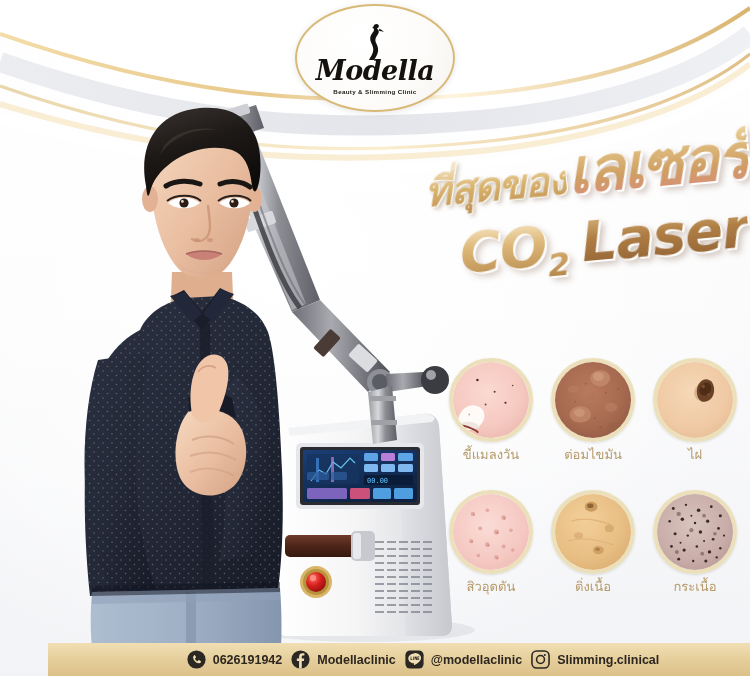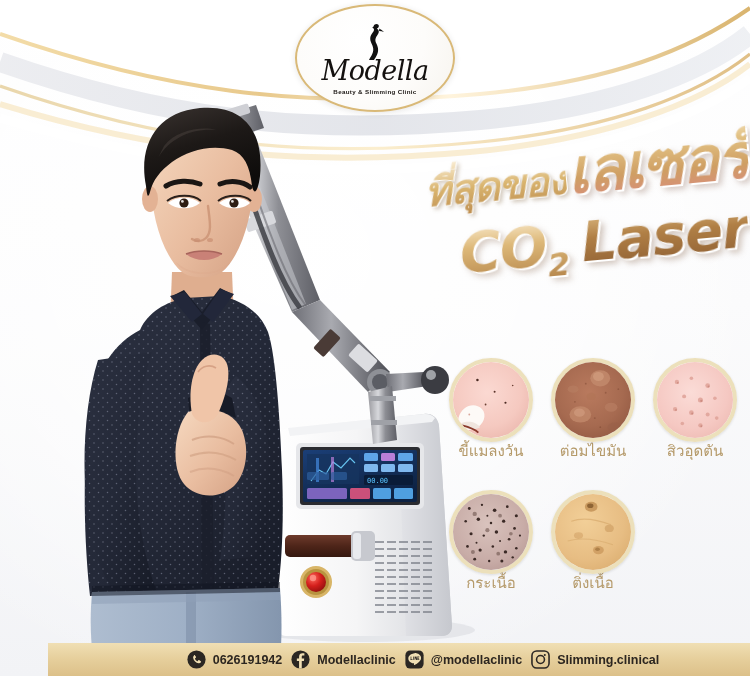--- a/index.html
+++ b/index.html
@@ -44,21 +44,21 @@
     border-radius:50%;
     background:radial-gradient(circle at 40% 30%, #ffffff 0%, #fdfcfa 55%, #f6f3ed 100%);
     border:2px solid #d9b978;
     box-shadow:0 1px 6px rgba(0,0,0,0.10);
     display:flex; flex-direction:column; align-items:center; justify-content:center;
     overflow:hidden;
   }
   .logo-figure { width:26px; height:40px; margin-bottom:-4px; }
   .logo-word {
     font-family:"DejaVu Serif","Liberation Serif",serif;
-    font-style:italic; font-weight:400;
+    font-style:italic; font-weight:700;
     font-size:27px; color:#14110f; letter-spacing:-0.5px;
     line-height:1; margin-top:-1px;text-align:center;
   }
   .logo-sub {
     font-size:6.2px; font-weight:700; color:#1b1714;
     letter-spacing:0.35px; margin-top:4px;
     font-family:"Liberation Sans",sans-serif;
   }
 
   
@@ -135,22 +135,23 @@
     column-gap:6px; row-gap:4px;
   }
   .cond-cell { display:flex; flex-direction:column; align-items:center; }
   .cond-circle {
     width:84px; height:84px; border-radius:50%;
     border:4px solid #ece0bb;
     box-shadow:0 1px 3px rgba(0,0,0,0.12);
     overflow:hidden; position:relative;
   }
   .cond-label {
+    margin-top:5px;
     font-family:"DejaVu Sans","Liberation Sans",sans-serif;
-    font-size:15px; font-weight:400; color:#b59a6a;
+    font-size:13px; font-weight:400; color:#b59a6a;
     white-space:nowrap; line-height:1.2;
   }
 
   
   .footer {
     position:absolute; left:0; bottom:0; width:750px; height:33px;
     background:linear-gradient(180deg,#f0dfb4 0%,#e6cf9c 48%,#dcc089 100%);
     display:flex; align-items:center; justify-content:center;
     gap:9px;
     margin-left:48px;
@@ -556,20 +557,40 @@
               <circle cx="44" cy="62" r="1"></circle>
               <circle cx="22" cy="44" r="1"></circle>
               <circle cx="70" cy="30" r="1"></circle>
               <circle cx="50" cy="72" r="1"></circle>
           </g>
         </svg>
       </div>
       <div class="cond-label">ต่อมไขมัน</div>
     </div>
 
+    <div class="cond-cell">
+      <div class="cond-circle">
+        <svg width="100%" height="100%" viewBox="0 0 84 84">
+          <defs>
+              <radialGradient id="s3" cx="0.45" cy="0.4" r="0.8">
+            <stop offset="0" stop-color="#f6d8b8"></stop>
+                <stop offset="0.6" stop-color="#efc9a3"></stop>
+                <stop offset="1" stop-color="#e0b58d"></stop>
+              </radialGradient>
+            </defs>
+          <rect width="84" height="84" fill="url(#s3)"></rect>
+          <ellipse cx="52" cy="34" rx="11" ry="10" fill="#a9714a" opacity="0.35"></ellipse>
+          <path d="M44 32 C44 24 50 19 54 19 C60 19 64 25 63 33 C62 40 57 44 52 44 C47 44 44 39 44 32 Z" fill="#6b4226"></path>
+          <path d="M47 30 C48 25 52 22 56 23 C60 24 61 29 59 33 C57 37 52 38 49 36 C47 34.5 46.5 32 47 30 Z" fill="#4e2c15"></path>
+          <circle cx="51" cy="27" r="2" fill="#8a5c38" opacity="0.7"></circle>
+          <circle cx="57" cy="36" r="1.6" fill="#8a5c38" opacity="0.5"></circle>
+        </svg>
+      </div>
+      <div class="cond-label">ไฝ</div>
+    </div>
 
     <div class="cond-cell">
       <div class="cond-circle">
         <svg width="100%" height="100%" viewBox="0 0 84 84">
           <defs>
               <radialGradient id="s4" cx="0.45" cy="0.4" r="0.8">
             <stop offset="0" stop-color="#fbdcd7"></stop>
                 <stop offset="0.6" stop-color="#f5c8c2"></stop>
                 <stop offset="1" stop-color="#e9b3ab"></stop>
               </radialGradient>
@@ -593,20 +614,44 @@
             <circle cx="23" cy="23" r="1"></circle>
               <circle cx="57" cy="27" r="1.1"></circle>
               <circle cx="49" cy="43" r="1.2"></circle>
             <circle cx="39" cy="57" r="1.1"></circle>
               <circle cx="21" cy="53" r="1"></circle>
               <circle cx="49" cy="71" r="1"></circle>
           </g>
         </svg>
       </div>
       <div class="cond-label">สิวอุดตัน</div>
+    </div>
+
+    <div class="cond-cell">
+      <div class="cond-circle">
+        <svg width="100%" height="100%" viewBox="0 0 84 84">
+          <defs>
+              <radialGradient id="s5" cx="0.4" cy="0.35" r="0.85">
+            <stop offset="0" stop-color="#f2cf98"></stop>
+                <stop offset="0.6" stop-color="#e7bd83"></stop>
+                <stop offset="1" stop-color="#d7a869"></stop>
+              </radialGradient>
+            </defs>
+          <rect width="84" height="84" fill="url(#s5)"></rect>
+          <ellipse cx="40" cy="14" rx="7" ry="5.5" fill="#c08f52" opacity="0.8"></ellipse>
+          <ellipse cx="39" cy="13" rx="3.5" ry="2.6" fill="#8e6434"></ellipse>
+          <ellipse cx="48" cy="62" rx="6" ry="4.5" fill="#c9975b" opacity="0.75"></ellipse>
+          <ellipse cx="47" cy="61" rx="2.6" ry="2" fill="#a57841" opacity="0.8"></ellipse>
+          <ellipse cx="60" cy="38" rx="5" ry="4" fill="#c9975b" opacity="0.55"></ellipse>
+          <ellipse cx="26" cy="46" rx="5" ry="3.6" fill="#c9975b" opacity="0.45"></ellipse>
+          <path d="M18 30 C30 26 46 28 62 34" stroke="#d3a567" stroke-width="1.2" fill="none" opacity="0.6"></path>
+          <path d="M14 52 C28 48 46 50 64 56" stroke="#d3a567" stroke-width="1.2" fill="none" opacity="0.5"></path>
+        </svg>
+      </div>
+      <div class="cond-label">ติ่งเนื้อ</div>
     </div>
 
     <div class="cond-cell">
       <div class="cond-circle">
         <svg width="100%" height="100%" viewBox="0 0 84 84">
           <defs>
               <radialGradient id="s6" cx="0.45" cy="0.4" r="0.8">
             <stop offset="0" stop-color="#d9c3bd"></stop>
                 <stop offset="0.6" stop-color="#c8aca7"></stop>
                 <stop offset="1" stop-color="#b1918d"></stop>
@@ -647,44 +692,20 @@
               <circle cx="52" cy="24" r="2.1"></circle>
               <circle cx="38" cy="40" r="2.3"></circle>
             <circle cx="64" cy="44" r="2"></circle>
               <circle cx="22" cy="64" r="2.2"></circle>
               <circle cx="50" cy="66" r="2.1"></circle>
           </g>
         </svg>
       </div>
       <div class="cond-label">กระเนื้อ</div>
     </div>
-
-    <div class="cond-cell">
-      <div class="cond-circle">
-        <svg width="100%" height="100%" viewBox="0 0 84 84">
-          <defs>
-              <radialGradient id="s5" cx="0.4" cy="0.35" r="0.85">
-            <stop offset="0" stop-color="#f2cf98"></stop>
-                <stop offset="0.6" stop-color="#e7bd83"></stop>
-                <stop offset="1" stop-color="#d7a869"></stop>
-              </radialGradient>
-            </defs>
-          <rect width="84" height="84" fill="url(#s5)"></rect>
-          <ellipse cx="40" cy="14" rx="7" ry="5.5" fill="#c08f52" opacity="0.8"></ellipse>
-          <ellipse cx="39" cy="13" rx="3.5" ry="2.6" fill="#8e6434"></ellipse>
-          <ellipse cx="48" cy="62" rx="6" ry="4.5" fill="#c9975b" opacity="0.75"></ellipse>
-          <ellipse cx="47" cy="61" rx="2.6" ry="2" fill="#a57841" opacity="0.8"></ellipse>
-          <ellipse cx="60" cy="38" rx="5" ry="4" fill="#c9975b" opacity="0.55"></ellipse>
-          <ellipse cx="26" cy="46" rx="5" ry="3.6" fill="#c9975b" opacity="0.45"></ellipse>
-          <path d="M18 30 C30 26 46 28 62 34" stroke="#d3a567" stroke-width="1.2" fill="none" opacity="0.6"></path>
-          <path d="M14 52 C28 48 46 50 64 56" stroke="#d3a567" stroke-width="1.2" fill="none" opacity="0.5"></path>
-        </svg>
-      </div>
-      <div class="cond-label">ติ่งเนื้อ</div>
-    </div>
   </div>
 
   <div class="footer">
 
     <div class="contact">
       <svg class="cicon" viewBox="0 0 24 24">
         <circle cx="12" cy="12" r="11.5" fill="#2b2723"></circle>
         <path d="M8.6 6.6c.5-.4 1.2-.3 1.5.2l1.2 1.8c.3.4.2 1-.2 1.3l-.8.6c-.2.2-.3.4-.2.7.4 1.3 1.6 2.5 2.9 2.9.3.1.5 0 .7-.2l.6-.8c.3-.4.9-.5 1.3-.2l1.8 1.2c.5.3.6 1 .2 1.5-.7.9-1.9 1.4-3 1.2-3.3-.6-6.2-3.5-6.8-6.8-.2-1.1.3-2.3 1.2-3z" fill="#f0dfb4"></path>
       </svg>
       <span class="contact-text">0626191942</span>

